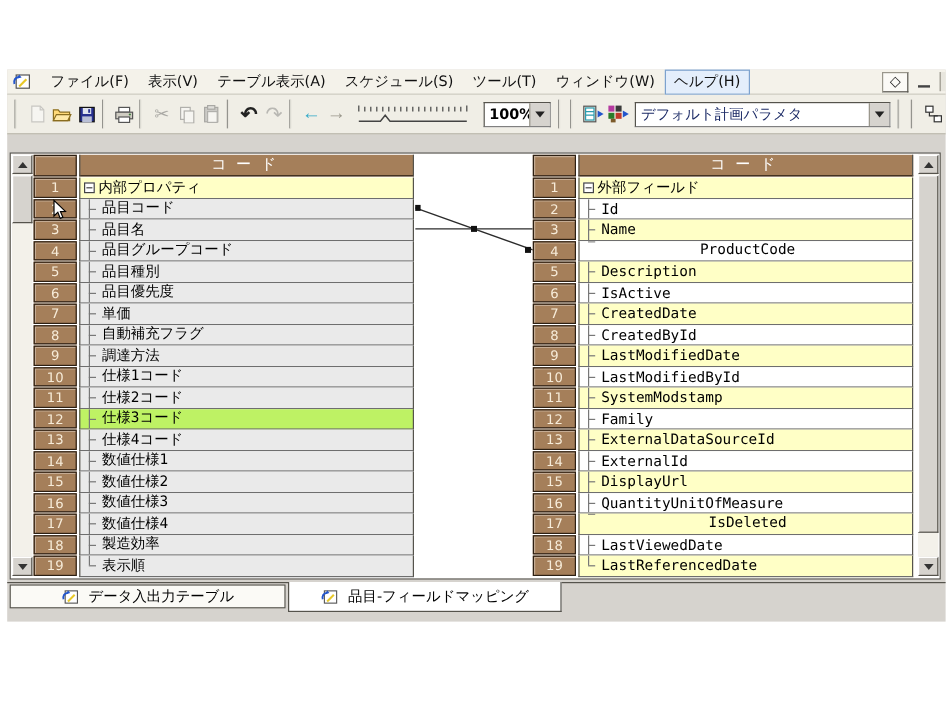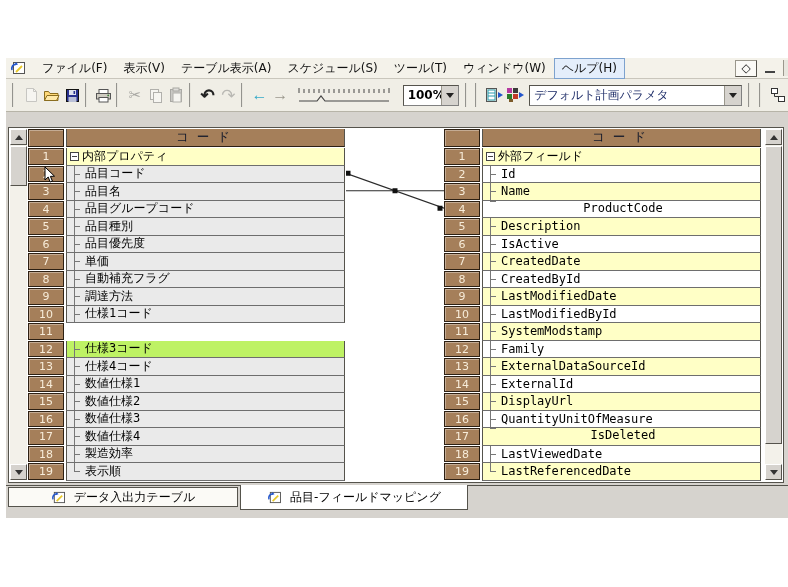--- a/index.html
+++ b/index.html
@@ -61,21 +61,21 @@
   .ftable { position:absolute; top:1px; }
   .trow { display:flex; }
   .trow .num { width:36px; text-align:center; color:#f7ecd9; font-size:11px; line-height:15px;
                background:#a57f5a; border:1px solid #2d2013; margin:0 2px 1px 0;
                box-shadow:inset 1px 1px 0 rgba(255,255,255,.35); }
   .trow .cell { position:relative; display:flex; align-items:center; font-size:12px;
                 font-family:"DejaVu Sans Mono","DejaVu Sans",monospace;
                 border-left:1px solid #55534c; border-right:1px solid #55534c;
                 border-bottom:1px solid #6e6e6e; padding-left:3px; white-space:nowrap; overflow:hidden; }
   .hdr .num { visibility:visible; }
-  .hdr .cell { background:#a57f5a !important; color:#0f172a; justify-content:center;
+  .hdr .cell { background:#a57f5a !important; color:#ffffff; justify-content:center;
                letter-spacing:8px; font-size:12.5px; border-bottom:1px solid #2d2013; }
   .boxminus { width:9px; height:9px; border:1px solid #444; background:#fff; margin-right:3px;
               background-image:linear-gradient(#444,#444); background-size:5px 1px;
               background-repeat:no-repeat; background-position:center; flex:none; }
   .branch { width:11px; align-self:stretch; position:relative; margin-right:4px; flex:none; }
   .branch::before { content:""; position:absolute; left:4px; top:0; bottom:0; width:1px; background:#777; }
   .branch.last::before { bottom:50%; }
   .branch::after { content:""; position:absolute; left:4px; top:50%; width:6px; height:1px; background:#777; }
 
   #map-lines { position:absolute; left:337px; top:1px; }
@@ -324,20 +324,24 @@
         </div>
         <div class="trow">
           <div class="num" style="height: 16.5px;">10</div>
           <div class="cell" style="width: 279px; height: 17.5px; background: rgb(234, 234, 234);">
             <span class="branch"></span>
             <span>仕様1コード</span>
           </div>
         </div>
         <div class="trow">
           <div class="num" style="height: 16.5px;">11</div>
+          <div class="cell" style="width: 279px; height: 17.5px; background: rgb(234, 234, 234);">
+            <span class="branch"></span>
+            <span>仕様2コード</span>
+          </div>
         </div>
         <div class="trow">
           <div class="num" style="height: 16.5px;">12</div>
           <div class="cell" style="width: 279px; height: 17.5px; background: #bef264;">
             <span class="branch"></span>
             <span>仕様3コード</span>
           </div>
         </div>
         <div class="trow">
           <div class="num" style="height: 16.5px;">13</div>

